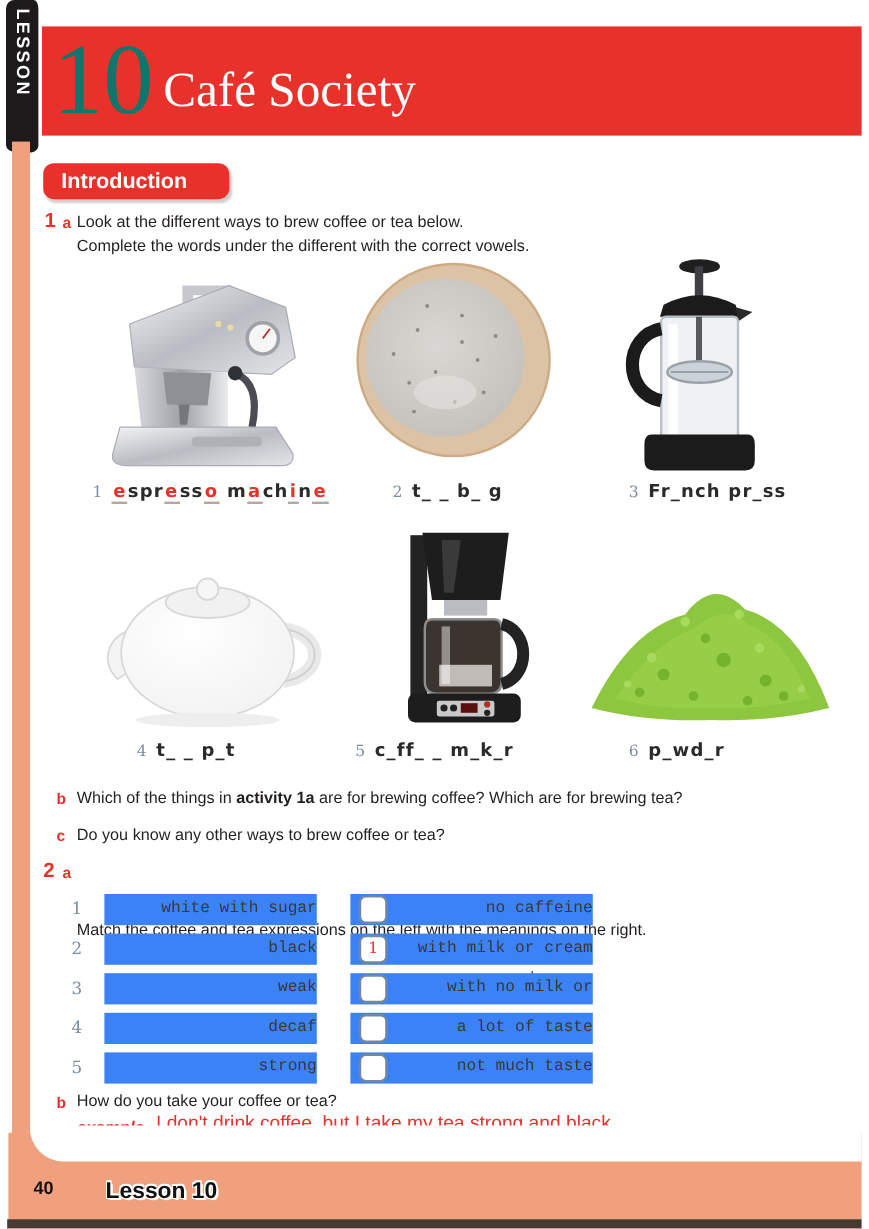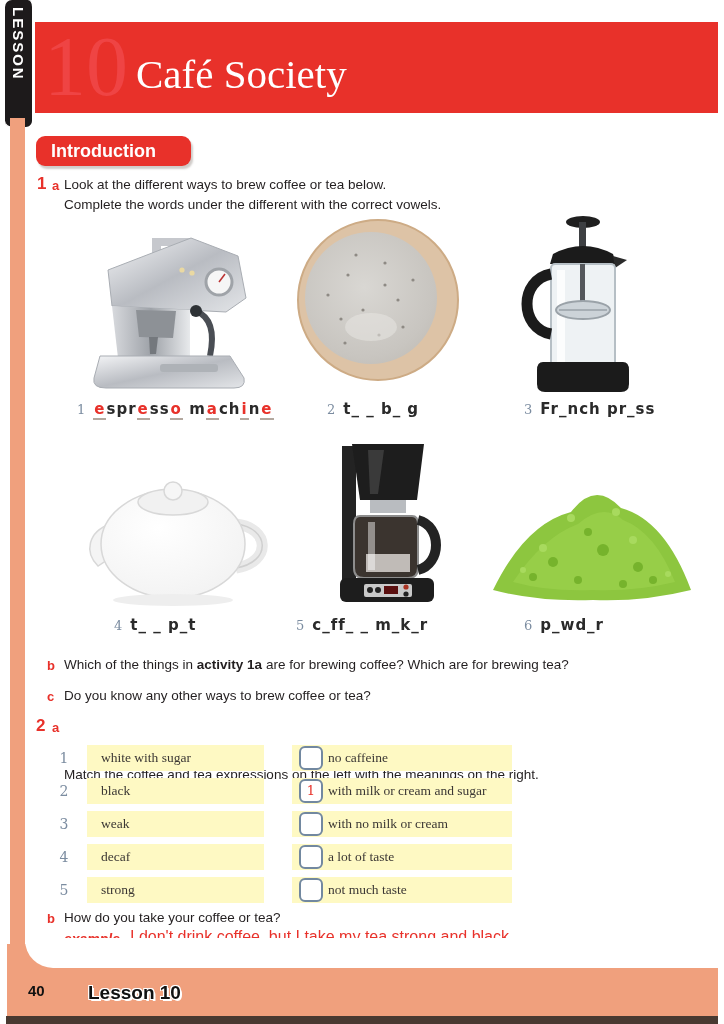--- a/index.html
+++ b/index.html
@@ -7,21 +7,21 @@
         font-family:"Liberation Sans",sans-serif;color:#231f20;}
 
   
   .red-band{position:absolute;left:25px;top:22px;width:693px;height:91px;background:#e8312a;}
   .lesson-tab{position:absolute;left:5px;top:0;width:27px;height:127px;background:#1d1a1b;
               border-radius:7px 7px 9px 9px;border-right:3px solid #fff;border-bottom:3px solid #fff;
               display:flex;align-items:flex-start;justify-content:center;}
   .lesson-tab span{writing-mode:vertical-rl;color:#fff;font-weight:bold;font-size:15px;
                    letter-spacing:2px;margin-top:7px;}
   .lesson-number{position:absolute;left:44px;top:24px;font-family:"Liberation Serif",serif;
-                 font-size:84px;color:#ef4444;line-height:86px;}
+                 font-size:84px;color:#0f766e;line-height:86px;}
   .lesson-title{position:absolute;left:136px;top:52px;font-family:"Liberation Serif",serif;
                 font-size:41px;color:#fff;line-height:44px;}
 
   
   .side-strip{position:absolute;left:10px;top:118px;width:15px;height:898px;background:#f0a07d;}
 
   
   .intro-banner{position:absolute;left:36px;top:136px;width:155px;height:30px;background:#e8312a;
                 border-radius:9px;box-shadow:2px 3px 2px rgba(120,110,100,.35);
                 color:#fff;font-weight:bold;font-size:18px;line-height:30px;padding-left:15px;box-sizing:border-box;}
@@ -38,24 +38,24 @@
   .pic-label{position:absolute;font-size:13px;}
   .pic-label .pnum{color:#7b8ca0;font-size:13px;margin-right:8px;font-family:"DejaVu Serif",serif;}
   .pic-label .pword{color:#2a2a2a;font-weight:bold;font-size:15px;letter-spacing:1px;
                     font-family:"DejaVu Sans",sans-serif;}
   .pic-label .red-letter{color:#e8312a;border-bottom:2px solid #b3a89f;padding:0 1px;}
 
   
   .match-area{position:absolute;left:0;top:0;width:724px;height:0;}
   .m-num{position:absolute;left:56px;width:16px;text-align:center;color:#7b8ca0;
          font-family:"DejaVu Serif",serif;font-size:14px;}
-  .m-left,.m-right{position:absolute;height:26px;background:#fef9c3;
-         font-family:Liberation Serif, serif;font-size:13.5px;color:#3b3734;line-height:26px;box-sizing:border-box;}
+  .m-left,.m-right{position:absolute;height:26px;background:#3b82f6;
+         font-family:Liberation Mono, monospace;font-size:13.5px;color:#3b3734;line-height:26px;box-sizing:border-box;text-align:right;}
   .m-left{left:87px;width:177px;padding-left:14px;}
-  .m-right{left:292px;width:220px;padding-left:36px;}
+  .m-right{left:292px;width:202px;padding-left:36px;}
   .m-box{position:absolute;left:299px;width:20px;height:20px;background:#fff;
          border:2px solid #7288a0;border-radius:6px;text-align:center;line-height:20px;
          font-family:"DejaVu Serif",serif;font-size:13px;color:#e8312a;}
 
   
   .example-label{position:absolute;color:#e8312a;font-weight:bold;font-style:italic;font-size:14px;}
   .example-text{position:absolute;color:#e8312a;font-size:16px;font-family:cursive,sans-serif;}
 
   
   .footer-band{position:absolute;left:7px;top:944px;width:711px;height:72px;background:#f0a07d;}

